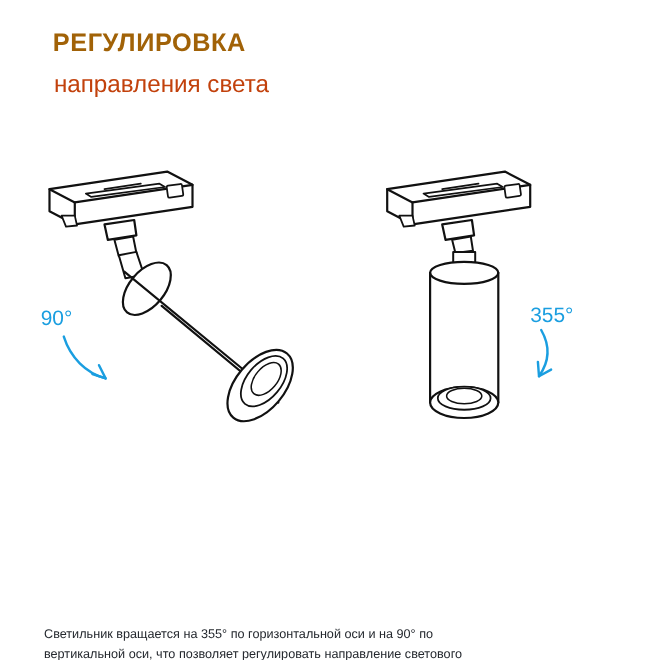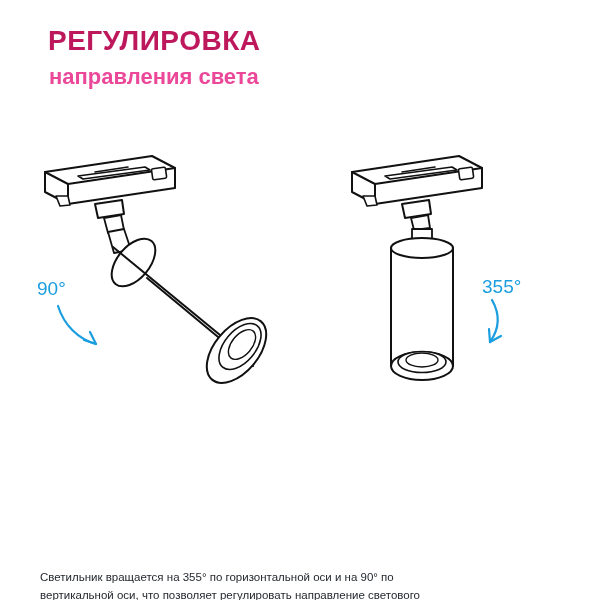--- a/index.html
+++ b/index.html
@@ -16,33 +16,33 @@
   }
   .page {
     position: relative;
     width: 600px;
     height: 600px;
   }
   .title {
     position: absolute;
     left: 48px;
     top: 26px;
-    font-size: 28px;
+    font-size: 23px;
     font-weight: bold;
     letter-spacing: 0.5px;
-    color: #be185d;
+    color: #a16207;
     line-height: 1.1;
   }
   .subtitle {
     position: absolute;
     left: 49px;
     top: 64px;
     font-size: 22px;
-    font-weight: bold;
-    color: #ec4899;
+    font-weight: normal;
+    color: #c2410c;
     line-height: 1.2;
   }
   .figure {
     position: absolute;
     left: 0;
     top: 110px;
     width: 600px;
     height: 360px;
     text-decoration: underline;
   }

